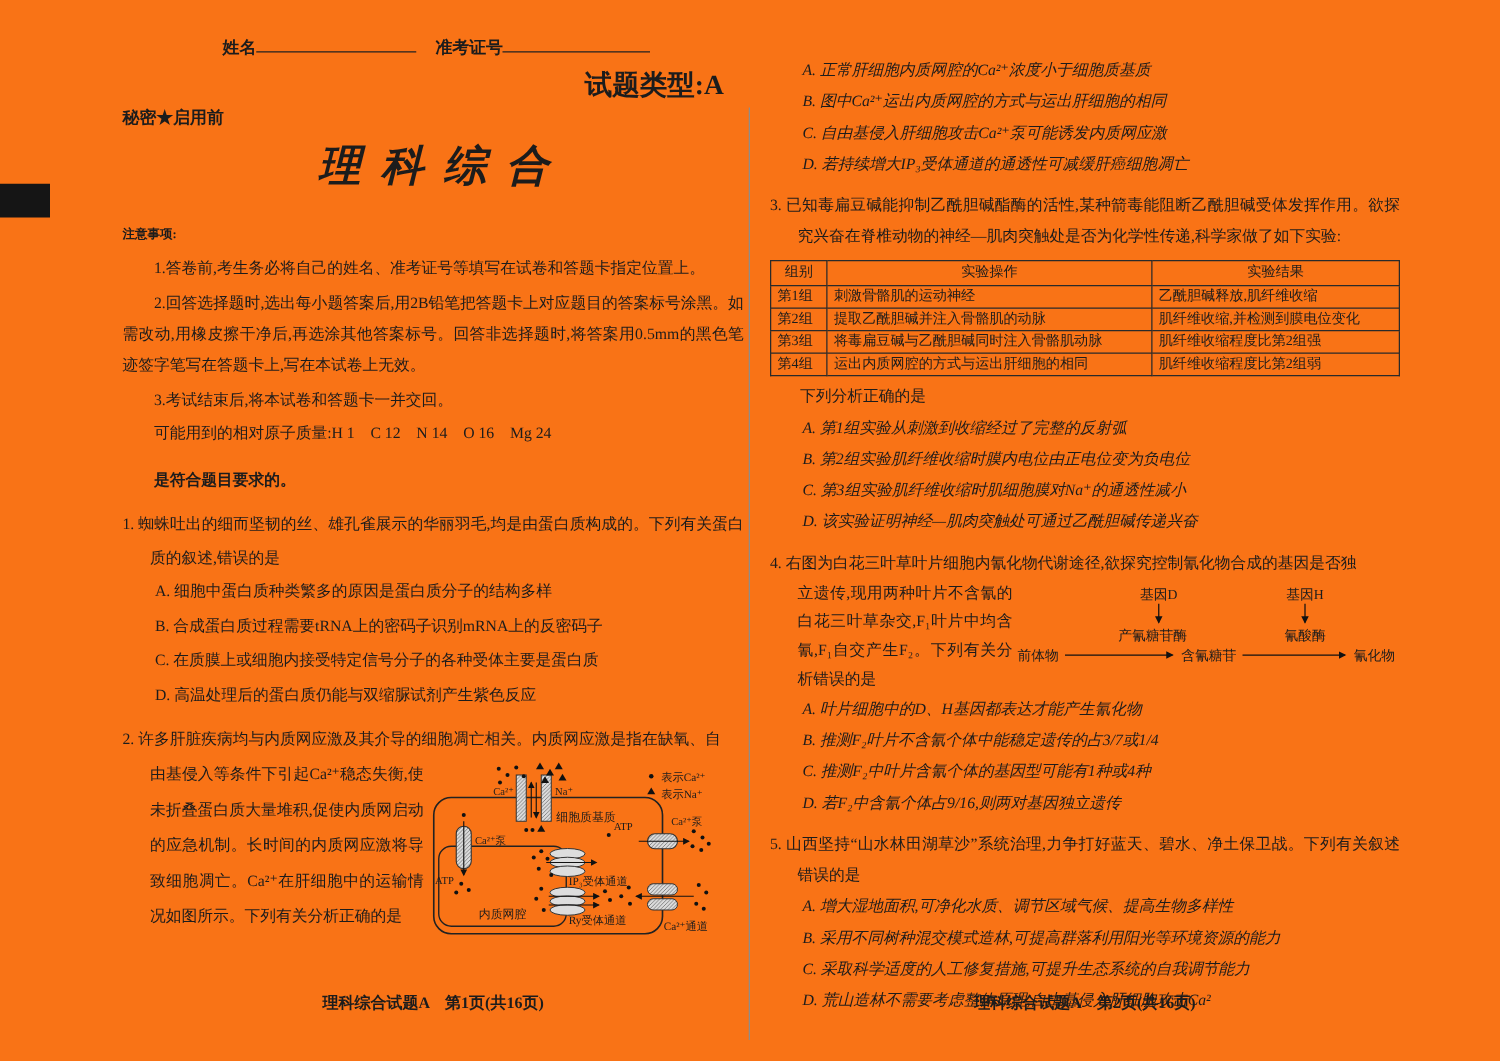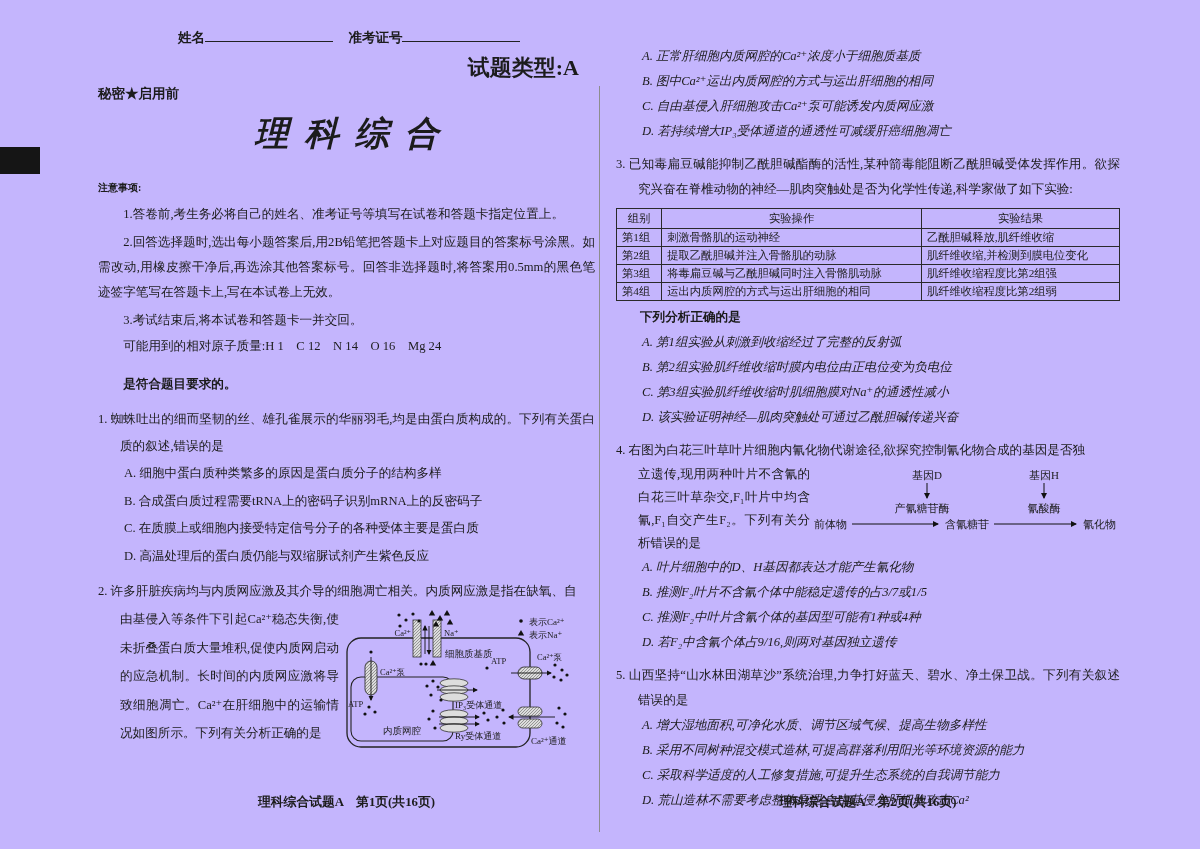--- a/index.html
+++ b/index.html
@@ -1,16 +1,16 @@
 <!DOCTYPE html>
 <html><head>
 <meta charset="utf-8">
 <style>
   html,body{margin:0;padding:0;background:#e9e9e7;}
-  .sheet{position:relative;width:1200px;height:849px;background:#c4b5fd;color:#1c1c1c;
+  .sheet{position:relative;width:1200px;height:849px;background:#f97316;color:#1c1c1c;
          font-family:"Liberation Serif","DejaVu Serif",serif;font-size:12.6px;overflow:hidden;}
   .black-tab{position:absolute;left:0;top:147px;width:40px;height:27px;background:#151515;}
   .divider{position:absolute;left:599px;top:86px;height:746px;border-left:1px solid #8d8d8d;}
   .page{position:absolute;top:0;}
   .page-left{left:98px;width:497px;}
   .page-right{left:616px;width:504px;}
   .head-row{margin-top:28px;padding-left:80px;font-weight:bold;font-size:13.5px;}
   .uline{display:inline-block;border-bottom:1.2px solid #222;height:13px;vertical-align:baseline;}
   .uline.w1{width:128px;margin-right:12px;}
   .uline.w2{width:118px;}
@@ -30,21 +30,21 @@
   .opt{padding-left:26px;line-height:27.5px;}
   .q2wrap{padding-left:22px;zoom:1;}
   .q2wrap::after{content:"";display:block;clear:both;}
   .q2fig{float:right;width:252px;margin:2px 0 0 4px;}
   .q2rest{margin:0;line-height:28.6px;text-align:justify;}
   figure{margin:0;padding:0;}
   
   .page-right{padding-top:44px;box-sizing:border-box;}
   .page-right .opt{line-height:25px;font-style:italic;}
   .page-right .stem{line-height:25px;}
-  .prompt{margin:4px 0 0 0;padding-left:24px;line-height:25px;font-weight:bold;}
+  .prompt{margin:4px 0 0 0;padding-left:24px;line-height:25px;}
   table.exp{margin-top:6px;width:100%;border-collapse:collapse;font-size:11.3px;}
   table.exp th,table.exp td{border:1px solid #2a2a2a;padding:0 5px;height:17px;line-height:15px;font-weight:normal;}
   table.exp th{text-align:center;height:19px;}
   table.exp td.c{white-space:nowrap;}
   .q4wrap{padding-left:22px;}
   .q4wrap::after{content:"";display:block;clear:both;}
   .q4fig{float:right;width:308px;margin:2px 0 0 2px;}
   .q4rest{margin:0;line-height:23px;text-align:justify;}
   .footer{position:absolute;top:794px;text-align:center;font-weight:bold;font-size:12.8px;}
   .footer1{left:98px;width:497px;}
@@ -280,21 +280,21 @@
             <line x1="40" y1="59" x2="126" y2="59" stroke="#111" stroke-width="1" marker-end="url(#ar2)"></line>
             <text x="133" y="63" font-size="11">含氰糖苷</text>
             <line x1="182" y1="59" x2="264" y2="59" stroke="#111" stroke-width="1" marker-end="url(#ar2)"></line>
             <text x="271" y="63" font-size="11">氰化物</text>
           </svg>
         </figure>
         <p class="q4rest">立遗传,现用两种叶片不含氰的白花三叶草杂交,F₁叶片中均含氰,F₁自交产生F₂。下列有关分析错误的是</p>
       </div>
       <div class="opts">
         <div class="opt">A. 叶片细胞中的D、H基因都表达才能产生氰化物</div>
-        <div class="opt">B. 推测F₂叶片不含氰个体中能稳定遗传的占3/7或1/5</div>
+        <div class="opt">B. 推测F₂叶片不含氰个体中能稳定遗传的占3/7或1/4</div>
         <div class="opt">C. 推测F₂中叶片含氰个体的基因型可能有1种或4种</div>
         <div class="opt">D. 若F₂中含氰个体占9/16,则两对基因独立遗传</div>
       </div>
     </section>
 
     <section class="q">
       <p class="stem">5. 山西坚持“山水林田湖草沙”系统治理,力争打好蓝天、碧水、净土保卫战。下列有关叙述错误的是</p>
       <div class="opts">
         <div class="opt">A. 增大湿地面积,可净化水质、调节区域气候、提高生物多样性</div>
         <div class="opt">B. 采用不同树种混交模式造林,可提高群落利用阳光等环境资源的能力</div>

